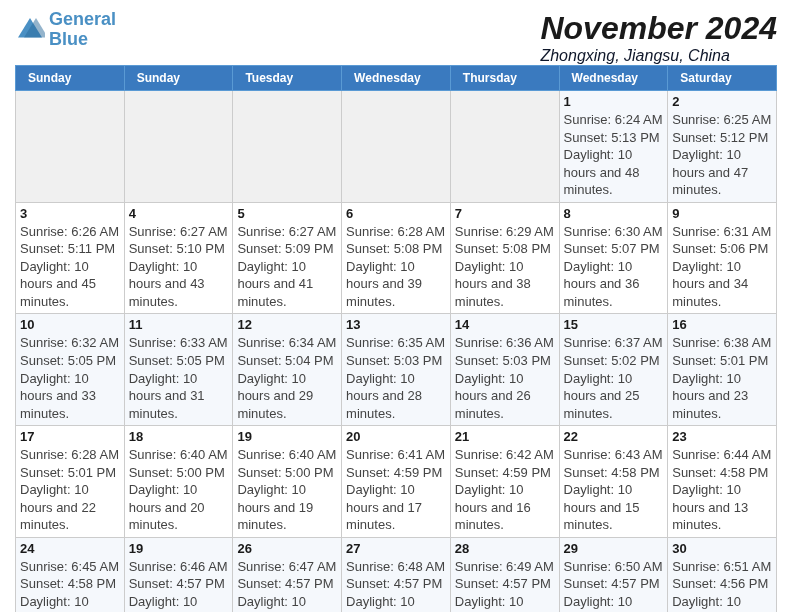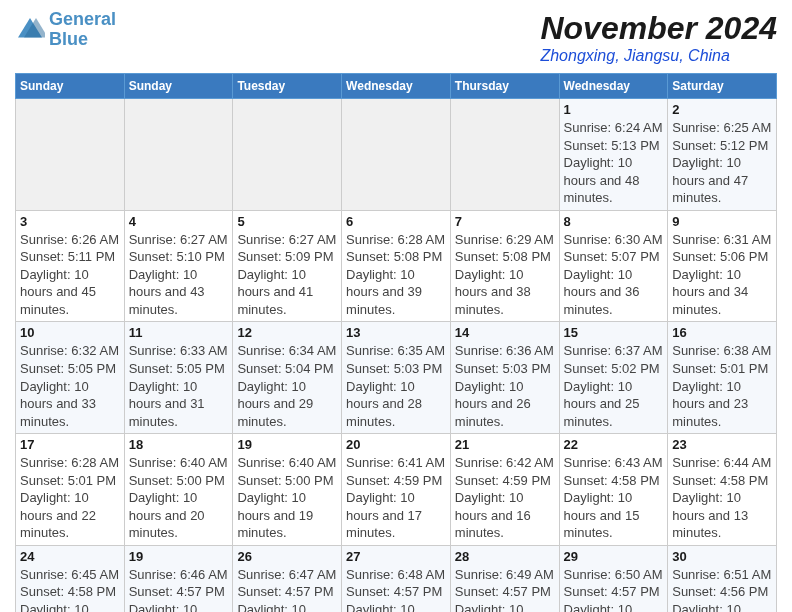--- a/index.html
+++ b/index.html
@@ -11,21 +11,20 @@
       overflow: hidden;
     }
     .container {
       width: 792px;
       padding: 10px 15px;
     }
     .header {
       display: flex;
       justify-content: space-between;
       align-items: flex-start;
-      margin-bottom: 8px;
     }
     .logo {
       display: flex;
       align-items: center;
       gap: 4px;
     }
     .logo-text {
       font-size: 18px;
       font-weight: bold;
       color: #1a1a1a;
@@ -42,33 +41,33 @@
       text-align: left;
       font-style: italic;
     }
     .month-title {
       font-size: 32px;
       font-weight: bold;
       color: #1a1a1a;
     }
     .location {
       font-size: 16px;
-      color: #1d4ed8;
+      color: #0f172a;
     }
     table {
       width: 100%;
       border-collapse: collapse;
       table-layout: fixed;
     }
     thead th {
       background: #3a7abf;
       color: #fff;
       font-size: 12px;
       font-weight: bold;
-      padding: 5px 4px;
+      padding: 5px 12px;
       text-align: left;
       border: 1px solid #5a9ad4;
     }
     tbody td {
       border: 1px solid #ccc;
       vertical-align: top;
       padding: 3px 4px;
       font-size: 10px;
       color: #333;
       height: 78px;

